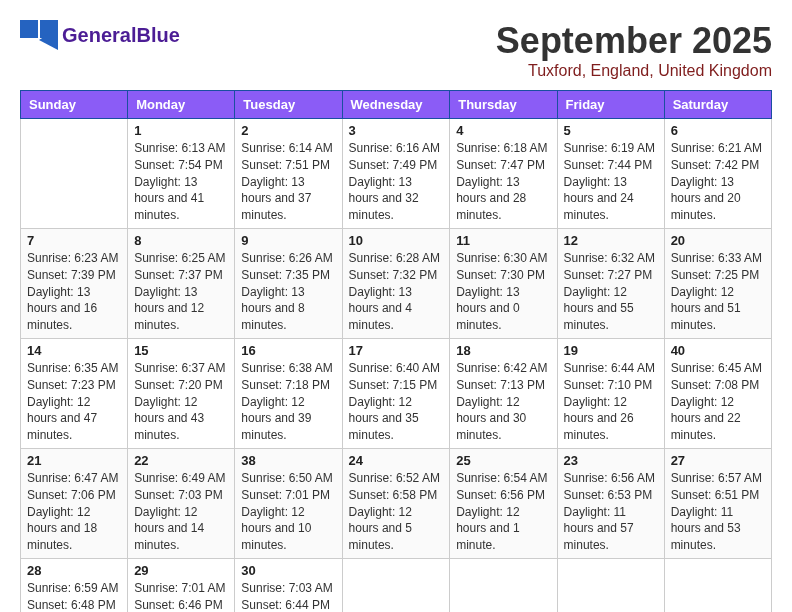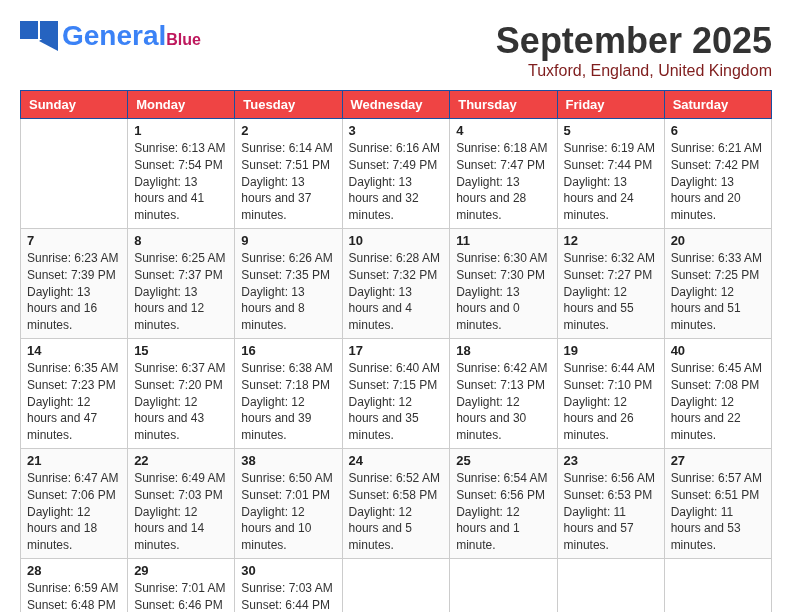--- a/index.html
+++ b/index.html
@@ -38,21 +38,21 @@
     .location {
       font-size: 16px;
       color: #7f1d1d;
     }
     .calendar {
       width: 100%;
       border-collapse: collapse;
       font-size: 11px;
     }
     .calendar th {
-      background-color: #ef4444;
+      background-color: #8b5cf6;
       color: white;
       text-align: left;
       padding: 6px 8px;
       font-size: 13px;
       font-weight: bold;
       border: 1px solid #1a4fa0;
     }
     .calendar td {
       border: 1px solid #ccc;
       vertical-align: top;
@@ -84,21 +84,21 @@
 
 <div class="header">
   <div class="logo">
     <div class="logo-row">
       <svg width="38" height="30" viewBox="0 0 38 30">
         <rect x="0" y="0" width="18" height="18" fill="#2563c0"></rect>
         <rect x="20" y="0" width="18" height="18" fill="#2563c0"></rect>
         <polygon points="19,20 38,8 38,30" fill="#2563c0"></polygon>
       </svg>
       <div>
-        <span style="font-size:28px;font-weight:bold;color:#3b82f6;">General</span><span style="font-size:16px;font-weight:bold;color:#be185d;">Blue</span>
+        <span style="font-size:20px;font-weight:bold;color:#4c1d95;">General</span><span style="font-size:20px;font-weight:bold;color:#4c1d95;">Blue</span>
       </div>
     </div>
   </div>
   <div class="title-block">
     <div class="month-title">September 2025</div>
     <div class="location">Tuxford, England, United Kingdom</div>
   </div>
 </div>
 
 <table class="calendar">

